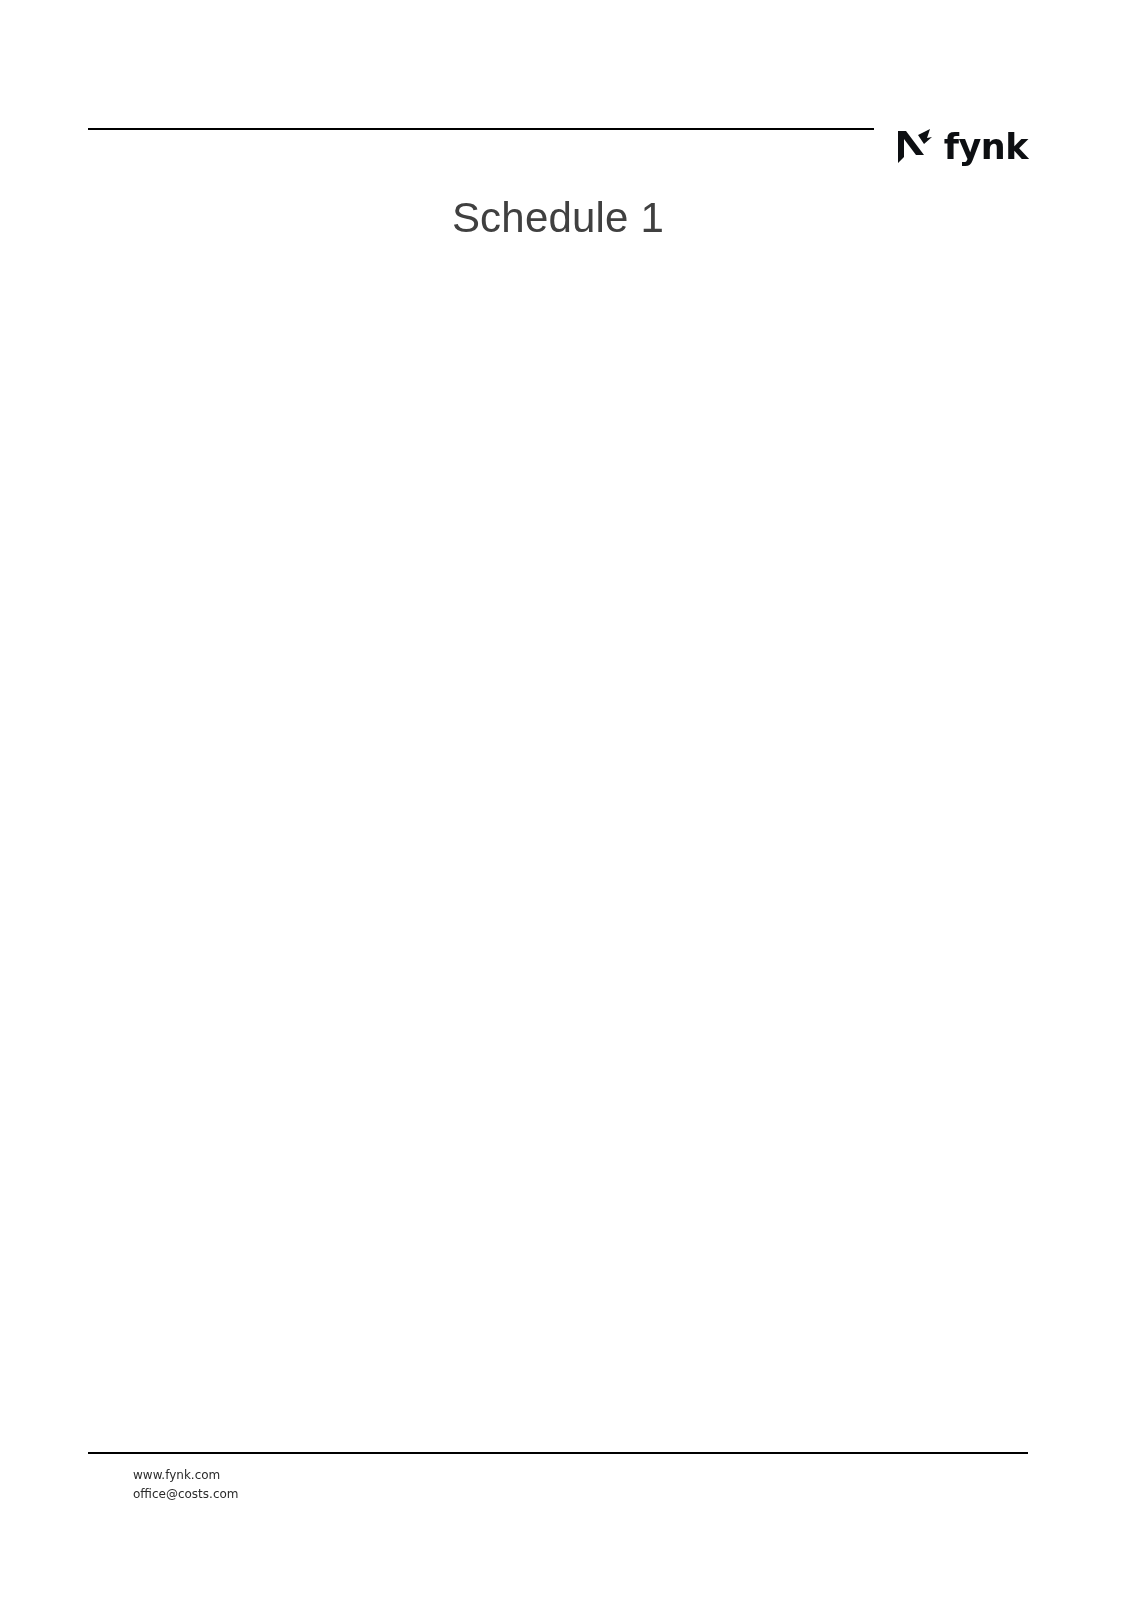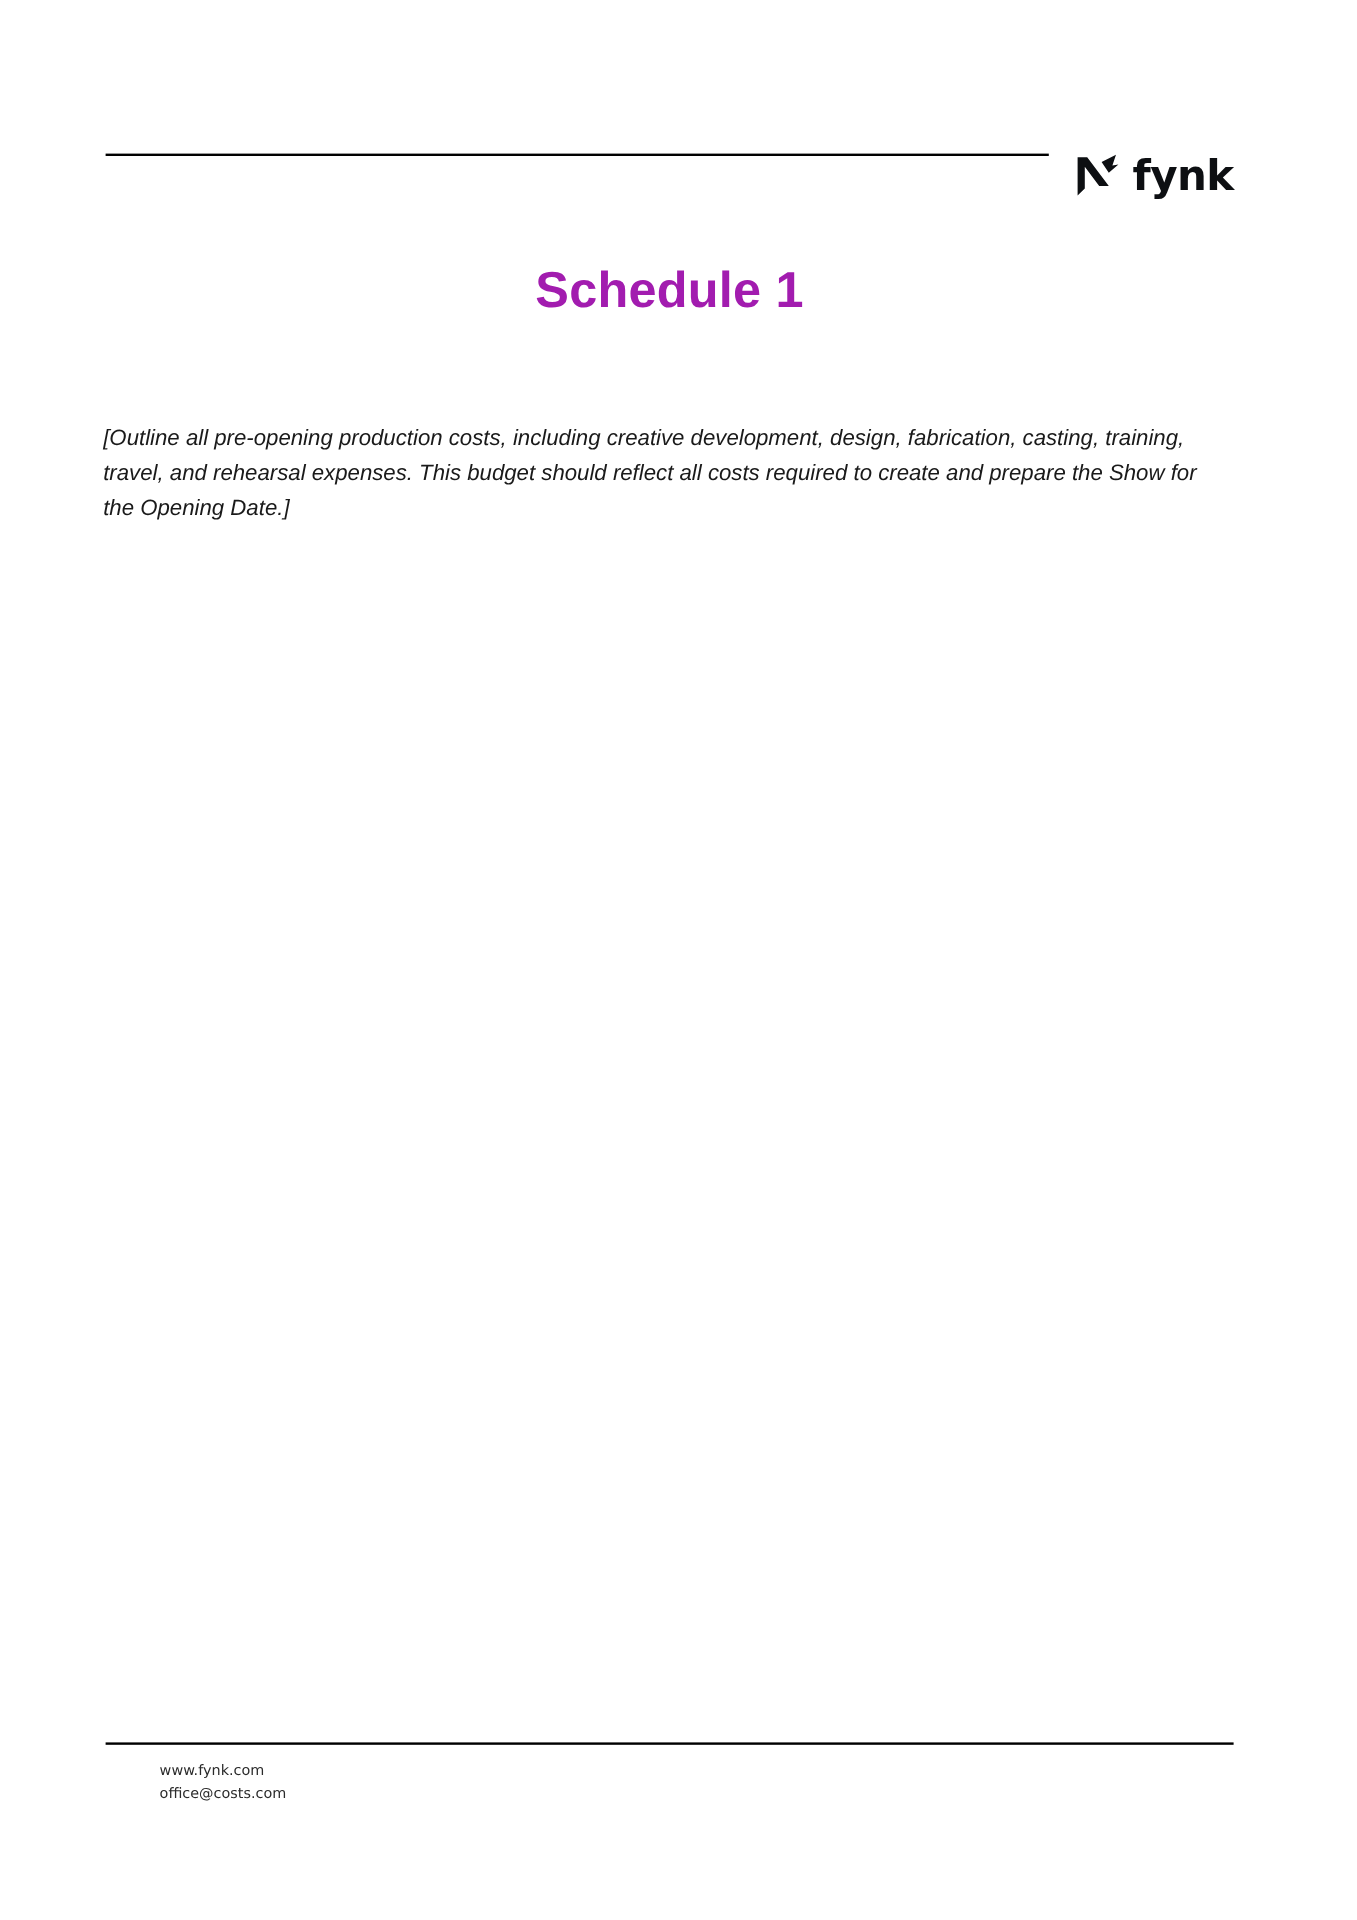--- a/index.html
+++ b/index.html
@@ -65,24 +65,23 @@
   }
 
   
   .doc-title {
     position: absolute;
     top: 194px;
     left: 88px;
     width: 940px;
     text-align: center;
     font-size: 42px;
-    font-weight: bold;
+    font-weight: normal;
     letter-spacing: 0.2px;
-    color: #a21caf;
-    margin-top: 24px;
+    color: #404040;
   }
   .doc-subtitle {
     position: absolute;
     top: 294px;
     left: 88px;
     width: 940px;
     text-align: center;
     font-size: 26px;
     font-weight: bold;
     color: #000000;
@@ -133,21 +132,20 @@
           <path d="M24 10 L36 4 L33 13 L38 12 L30 19 Z" fill="#0d0f12"></path>
         </svg>
       </span>
       <span class="brand-name">fynk</span>
     </div>
   </div>
 
   <div class="doc-title">Schedule 1</div>
 
 
-  <div class="instruction">[Outline all pre-opening production costs, including creative development, design, fabrication, casting, training, travel, and rehearsal expenses. This budget should reflect all costs required to create and prepare the Show for the Opening Date.]</div>
 
   <div class="footer-rule"></div>
 
   <div class="footer">
     <div>www.fynk.com</div>
     <div>office@costs.com</div>
   </div>
 
 </div>
 

